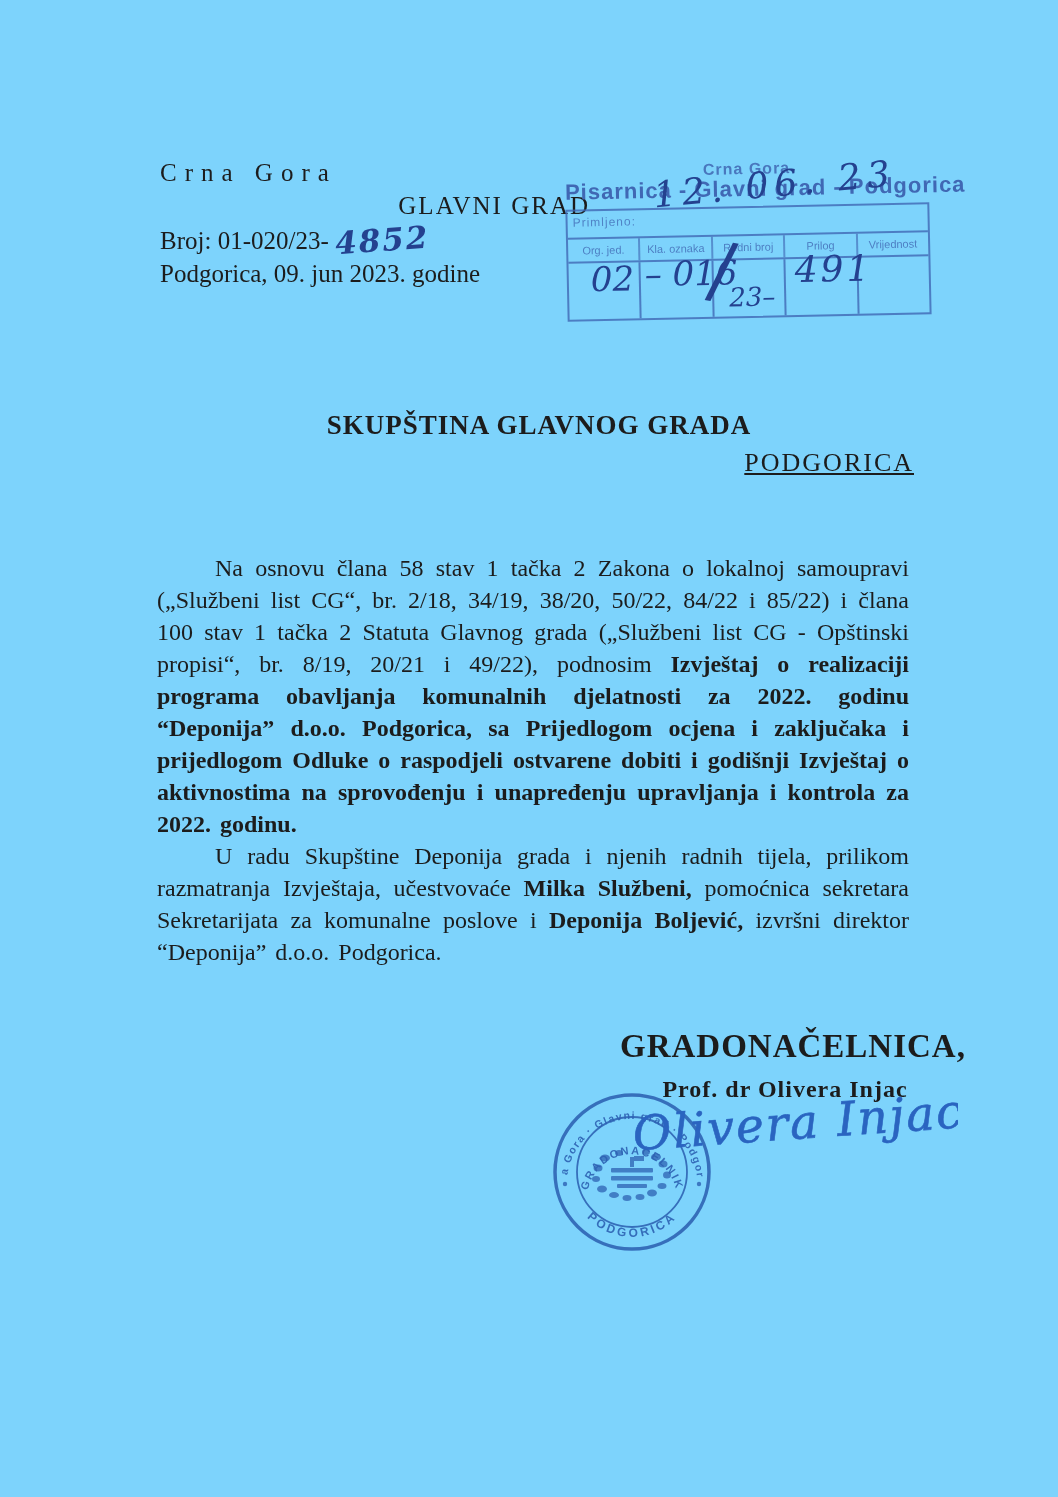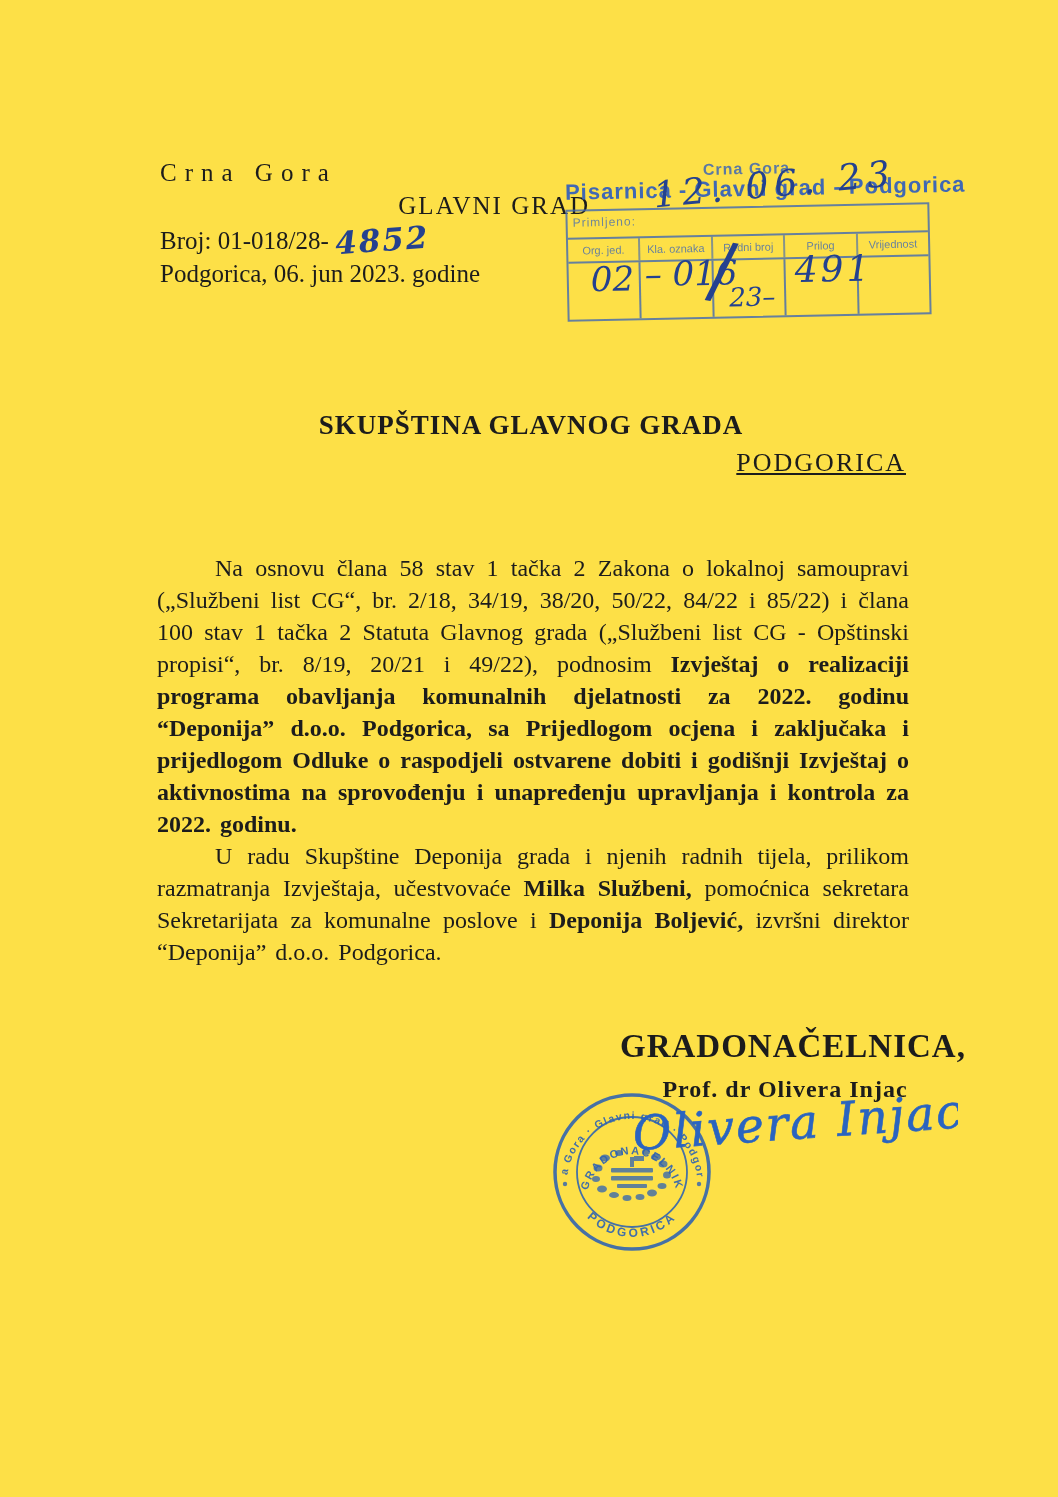--- a/index.html
+++ b/index.html
@@ -1,18 +1,18 @@
 <!DOCTYPE html>
 <html><head>
 <meta charset="utf-8">
 <style>
   html,body { margin:0; padding:0; background:#e8e8e8; }
   .page {
     position:relative; width:1058px; height:1497px; margin:0 auto;
-    background:#fde047; overflow:hidden;
+    background:#7dd3fc; overflow:hidden;
     font-family:"Liberation Serif", serif; color:#1c1c1c;
   }
   
   .letterhead { position:absolute; left:160px; top:156px; width:430px; }
   .lh-line { font-size:25px; line-height:33px; white-space:nowrap; }
   .lh-country { letter-spacing:8px; }
   .lh-city { letter-spacing:2px;text-align:right; }
   .lh-office { font-weight:bold; letter-spacing:2px; }
   .hand { font-family:"DejaVu Serif", serif; font-style:italic; color:#24418f; }
   .lh-number-hand {
@@ -40,21 +40,21 @@
   .rs-hand { position:absolute; font-family:"DejaVu Serif", serif; font-style:italic;
              color:#24418f; white-space:nowrap; }
   .rs-date { left:88px; top:4px; font-size:36px; transform:rotate(-4deg); letter-spacing:6px; }
   .rs-v1 { left:24px; top:96px; font-size:34px; }
   .rs-v2 { left:78px; top:92px; font-size:34px; }
   .rs-slash { left:146px; top:66px; font-size:30px; transform:rotate(4deg); transform-origin:top; }
   .rs-slash .big { font-size:74px; font-style:normal; display:inline-block; transform:rotate(6deg); }
   .rs-v3 { left:162px; top:122px; font-size:26px; }
   .rs-v4 { left:228px; top:90px; font-size:36px; letter-spacing:3px; }
   
-  .addressee { position:absolute; left:156px; top:410px; width:750px; }
+  .addressee { position:absolute; left:164px; top:410px; width:750px; }
   .ad-line1 { text-align:center; font-weight:bold; font-size:27px; letter-spacing:1px; }
   .ad-line2 { text-align:right; font-size:26px; letter-spacing:2px; margin-top:7px; }
   .ad-line2 span { text-decoration:underline; }
   
   .body-text { position:absolute; left:157px; top:552px; width:752px; }
   .body-par { margin:0; font-size:24px; line-height:32px; text-align:justify;
               text-indent:58px; word-spacing:3px; }
   .body-par .b { font-weight:bold; }
   
   .sigblock { position:absolute; left:620px; top:1028px; width:330px; text-align:center; }
@@ -64,22 +64,22 @@
   .signature { position:absolute; left:628px; top:1084px; }
 </style>
 </head>
 <body>
 
 <div class="page">
 
   <div class="letterhead">
     <div class="lh-line lh-country">Crna Gora</div>
     <div class="lh-line lh-city">GLAVNI GRAD</div>
-    <div class="lh-line"><span>Broj: 01-018/28-</span> <span class="hand lh-number-hand">4852</span></div>
-    <div class="lh-line">Podgorica, 06. jun 2023. godine</div>
+    <div class="lh-line"><span>Broj: 01-020/23-</span> <span class="hand lh-number-hand">4852</span></div>
+    <div class="lh-line">Podgorica, 09. jun 2023. godine</div>
   </div>
 
   <div class="rstamp">
     <div class="rs-line1">Crna Gora</div>
     <div class="rs-line2">Pisarnica - Glavni grad - Podgorica</div>
     <div class="rs-table">
       <div class="rs-rowA">
         <span class="rs-received">Primljeno:</span>
       </div>
       <div class="rs-rowB">

